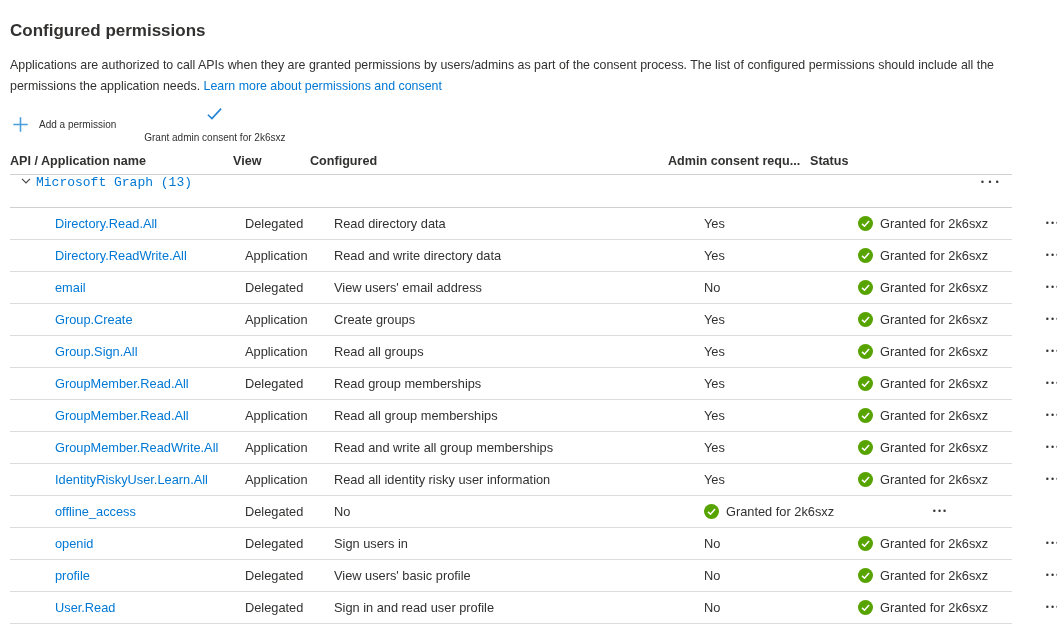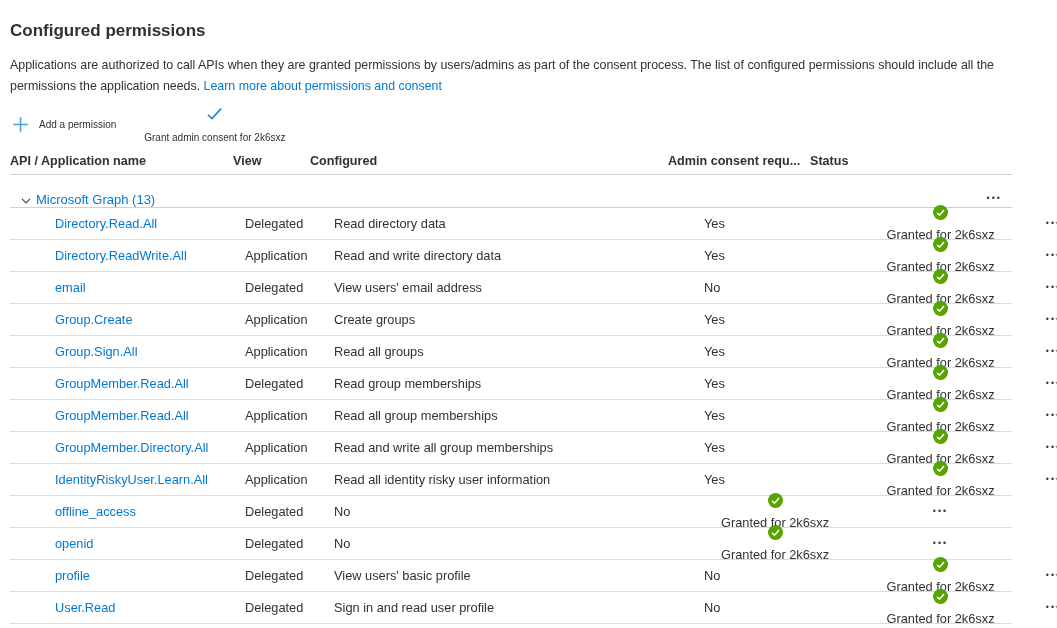--- a/index.html
+++ b/index.html
@@ -21,29 +21,29 @@
   .toolbar{margin-top:14px;height:26px;display:flex;align-items:center;}
   .cmd{display:inline-flex;align-items:center;gap:10px;background:none;border:none;
        font-family:inherit;font-size:10px;color:var(--c-text);cursor:pointer;padding:4px 2px;}
   .cmd + .cmd{margin-left:24px;flex-direction:column;}
   .cmd svg{display:block;}
   
   .ptable{margin-top:11px;width:1002px;}
   .thead,.prow{display:grid;grid-template-columns:223px 77px 358px 142px 165px 37px;align-items:center;}
   .thead{height:27px;border-bottom:1px solid var(--c-sep);font-weight:700;font-size:12.6px;}
   .th{white-space:nowrap;overflow:hidden;}
-  .group-row{height:33px;display:flex;align-items:flex-end;border-bottom:1px solid var(--c-sep);padding-left:10px;}
+  .group-row{height:33px;display:flex;align-items:flex-start;border-bottom:1px solid var(--c-sep);padding-left:10px;font-family:Liberation Mono, monospace;}
   .chev{display:inline-flex;align-items:center;margin-right:4px;cursor:pointer;}
   .group-link{font-size:13px;color:var(--c-link);text-decoration:none;cursor:pointer;}
   .group-spacer{flex:1;}
   .prow{height:32px;border-bottom:1px solid var(--c-sep-light);font-size:12.8px;gap:12px;}
   .cell{white-space:nowrap;overflow:hidden;}
   .cell.name{padding-left:45px;}
   .perm-link{color:var(--c-link);text-decoration:none;font-size:12.8px;cursor:pointer;}
-  .cell.status{display:flex;align-items:center;gap:7px;flex-direction:column;}
+  .cell.status{display:flex;align-items:center;gap:7px;}
   .gc{fill:var(--c-green);}
   .menu-cell{display:flex;justify-content:center;}
   .menu-btn{background:none;border:none;cursor:pointer;color:#3b3a39;font-size:9px;
             letter-spacing:2px;padding:4px 2px;line-height:1;font-family:inherit;}
   .group-row .menu-btn{margin-right:8px;}
 </style>
 </head>
 <body>
 
 <div class="page">
@@ -199,21 +199,21 @@
         <circle class="gc" cx="8" cy="8" r="8"></circle>
         <path d="M4.3 8.4 L6.9 10.9 L11.8 5.4" stroke="#ffffff" stroke-width="1.7" fill="none"></path>
       </svg>
       <span>Granted for 2k6sxz</span>
     </div>
     <div class="cell menu-cell">
             <button class="menu-btn">•••</button>
           </div>
   </div>
         <div class="prow">
-    <div class="cell name"><a href="#" class="perm-link">GroupMember.Directory.All</a></div>
+    <div class="cell name"><a href="#" class="perm-link">GroupMember.ReadWrite.All</a></div>
     <div class="cell">Application</div>
     <div class="cell">Read and write all group memberships</div>
     <div class="cell">Yes</div>
     <div class="cell status">
       <svg width="15" height="15" viewBox="0 0 16 16">
         <circle class="gc" cx="8" cy="8" r="8"></circle>
         <path d="M4.3 8.4 L6.9 10.9 L11.8 5.4" stroke="#ffffff" stroke-width="1.7" fill="none"></path>
       </svg>
       <span>Granted for 2k6sxz</span>
     </div>
@@ -248,20 +248,21 @@
       </svg>
       <span>Granted for 2k6sxz</span>
     </div>
     <div class="cell menu-cell">
             <button class="menu-btn">•••</button>
           </div>
   </div>
         <div class="prow">
     <div class="cell name"><a href="#" class="perm-link">openid</a></div>
     <div class="cell">Delegated</div>
+    <div class="cell">Sign users in</div>
     <div class="cell">No</div>
     <div class="cell status">
       <svg width="15" height="15" viewBox="0 0 16 16">
         <circle class="gc" cx="8" cy="8" r="8"></circle>
         <path d="M4.3 8.4 L6.9 10.9 L11.8 5.4" stroke="#ffffff" stroke-width="1.7" fill="none"></path>
       </svg>
       <span>Granted for 2k6sxz</span>
     </div>
     <div class="cell menu-cell">
             <button class="menu-btn">•••</button>

